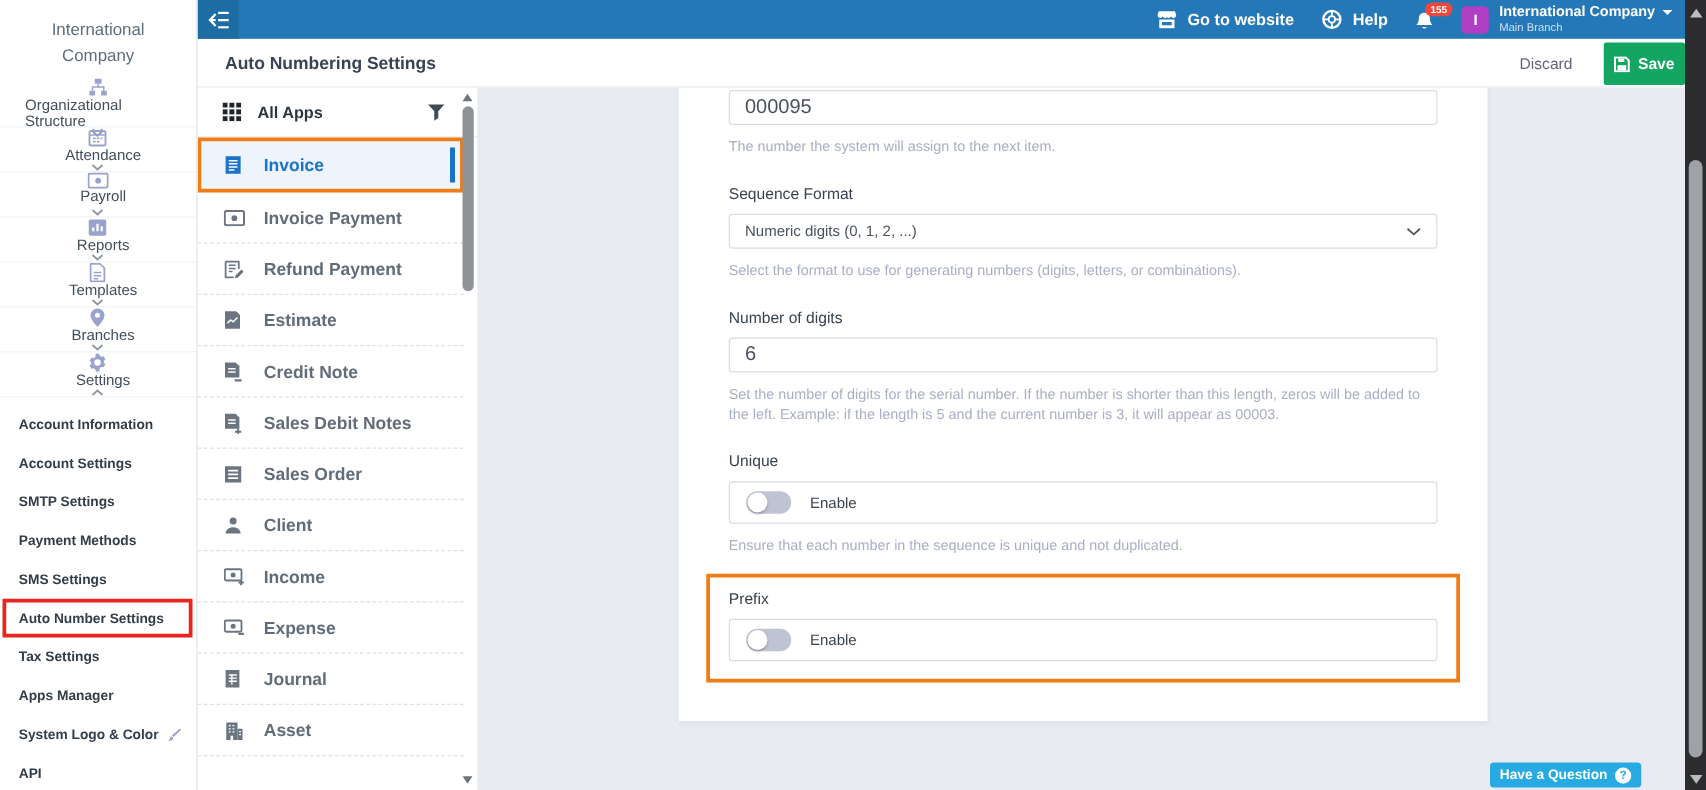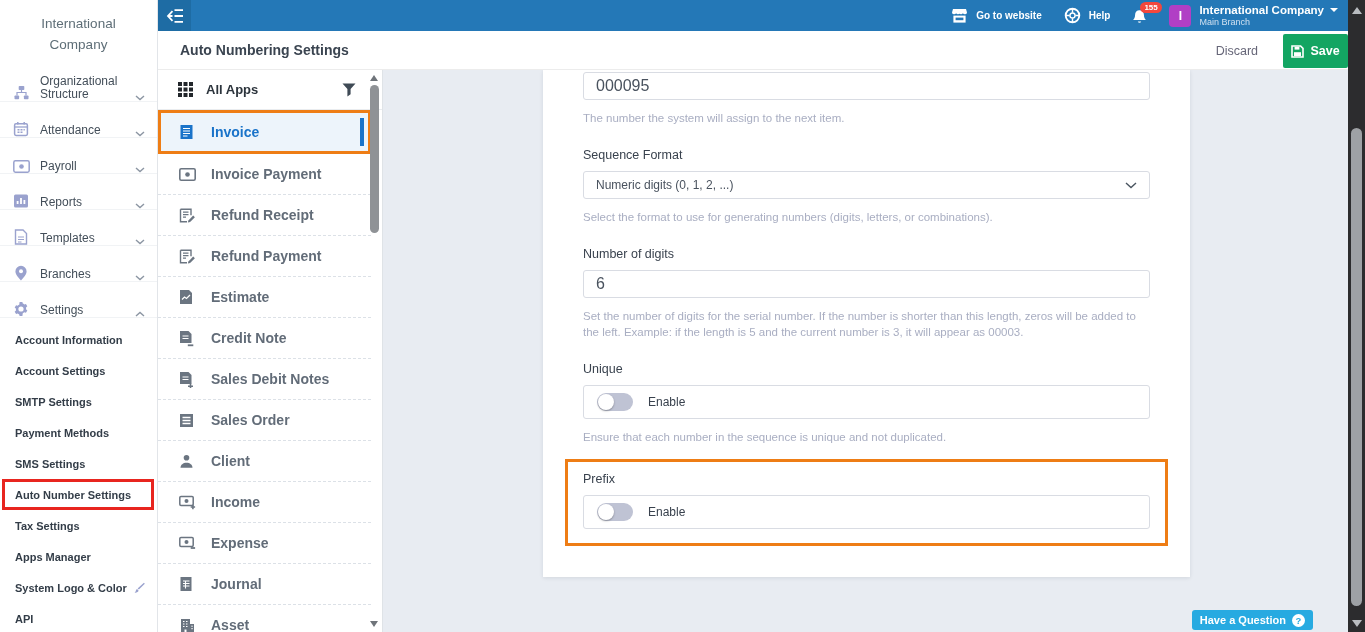--- a/index.html
+++ b/index.html
@@ -2,36 +2,36 @@
 <html><head>
 <meta charset="utf-8">
 <style>
   * { margin:0; padding:0; box-sizing:border-box; }
   html,body { width:1365px; height:632px; overflow:hidden; font-family:"Liberation Sans","DejaVu Sans",sans-serif; background:#e8ecf2; }
   svg { display:block; }
 
   
   .sidebar { position:absolute; left:0; top:0; width:158px; height:632px; background:#fff; border-right:1px solid #e2e5e9; overflow:hidden; z-index:5; }
   .company { height:62px; text-align:center; padding-top:13px; font-size:13.5px; color:#5e6e77; line-height:21px; }
-  .nav-item { display:flex; align-items:flex-end; padding:0 12px 0 11px; border-bottom:1px solid #f1f3f5; color:#434e59; font-size:12px; height:36px; cursor:pointer; }
+  .nav-item { display:flex; align-items:center; padding:0 12px 0 11px; border-bottom:1px solid #f1f3f5; color:#434e59; font-size:12px; height:36px; cursor:pointer;flex-direction:column; }
   .nav-item.tall { height:40px; }
   .nav-ico { width:20px; color:#9aa2ce; display:flex; justify-content:center; flex:none; }
   .nav-label { margin-left:9px; flex:1; line-height:13px; }
   .nav-chev { color:#8c96a3; flex:none; }
   .nav-chev.up svg { transform:rotate(180deg); }
   .sub-nav { padding-top:6px; }
   .sub-item { height:31px; display:flex; align-items:center; padding:0 6px 0 15px; font-size:11px; font-weight:700; color:#333d48; cursor:pointer; }
   .sub-item.ring { border:3px solid #e8251f; margin:0 3px 0 2px; padding-left:10px; }
   .brush-ico { margin-left:6px; color:#9aa2ce; }
 
   
   .topbar { position:absolute; left:158px; top:0; width:1190px; height:31px; background:#2478b7; display:flex; align-items:center; z-index:4; }
   .collapse-btn { width:33px; height:31px; background:#1e6ca4; display:flex; align-items:center; justify-content:center; cursor:pointer; flex:none; }
   .tb-right { margin-left:auto; display:flex; align-items:center; gap:22px; padding-right:10px; color:#fff; }
-  .tb-link { display:flex; align-items:center; gap:8px; font-size:10px; font-weight:700; cursor:pointer; white-space:nowrap; }
+  .tb-link { display:flex; align-items:center; gap:8px; font-size:13px; font-weight:700; cursor:pointer; white-space:nowrap; }
   .bell-wrap { position:relative; cursor:pointer; margin-top:3px; }
   .badge { position:absolute; top:-7px; left:8px; background:#f4473c; color:#fff; font-size:8px; font-weight:700; padding:1.5px 4px; border-radius:8px; line-height:1; }
   .account { display:flex; align-items:center; gap:8px; cursor:pointer; }
   .avatar { width:22px; height:22px; background:#b13fc5; border-radius:4px; color:#fff; font-size:12px; font-weight:700; display:flex; align-items:center; justify-content:center; }
   .acct-name-row { display:flex; align-items:center; gap:6px; font-size:11.5px; font-weight:700; }
   .caret-down { width:0; height:0; border-left:4px solid transparent; border-right:4px solid transparent; border-top:4px solid #fff; }
   .acct-branch { font-size:9px; color:#cfe0f0; margin-top:1px; }
 
   
   .subheader { position:absolute; left:158px; top:31px; width:1190px; height:39px; background:#fff; border-bottom:1px solid #ececec; display:flex; align-items:center; z-index:3; }
@@ -321,30 +321,20 @@
   <div class="app-item">
     <span class="ai-ico">
       <svg width="17" height="13" viewBox="0 0 17 13">
           <rect x="0.8" y="0.8" width="15.4" height="11.4" rx="1.4" fill="none" stroke="currentColor" stroke-width="1.6"></rect>
           <circle cx="8.5" cy="6.5" r="2.3" fill="currentColor"></circle>
         </svg>
     </span>
     <span class="ai-label">Invoice Payment</span>
   </div>
 
-  <div class="app-item">
-    <span class="ai-ico">
-      <svg width="16" height="15" viewBox="0 0 16 15">
-          <path fill="none" stroke="currentColor" stroke-width="1.4" d="M1.5 1.2h10.5v6M1.5 1.2v12.6h6.5"></path>
-          <path stroke="currentColor" stroke-width="1.2" d="M4 4.2h5.5M4 6.7h5.5M4 9.2h3"></path>
-          <path fill="currentColor" d="M9.4 12.4l4.8-4.8 1.7 1.7-4.8 4.8-2.2 0.5z"></path>
-        </svg>
-    </span>
-    <span class="ai-label">Refund Receipt</span>
-  </div>
 
   <div class="app-item">
     <span class="ai-ico">
       <svg width="16" height="15" viewBox="0 0 16 15">
           <path fill="none" stroke="currentColor" stroke-width="1.4" d="M1.5 1.2h10.5v6M1.5 1.2v12.6h6.5"></path>
           <path stroke="currentColor" stroke-width="1.2" d="M4 4.2h5.5M4 6.7h5.5M4 9.2h3"></path>
           <path fill="currentColor" d="M9.4 12.4l4.8-4.8 1.7 1.7-4.8 4.8-2.2 0.5z"></path>
         </svg>
     </span>
     <span class="ai-label">Refund Payment</span>

